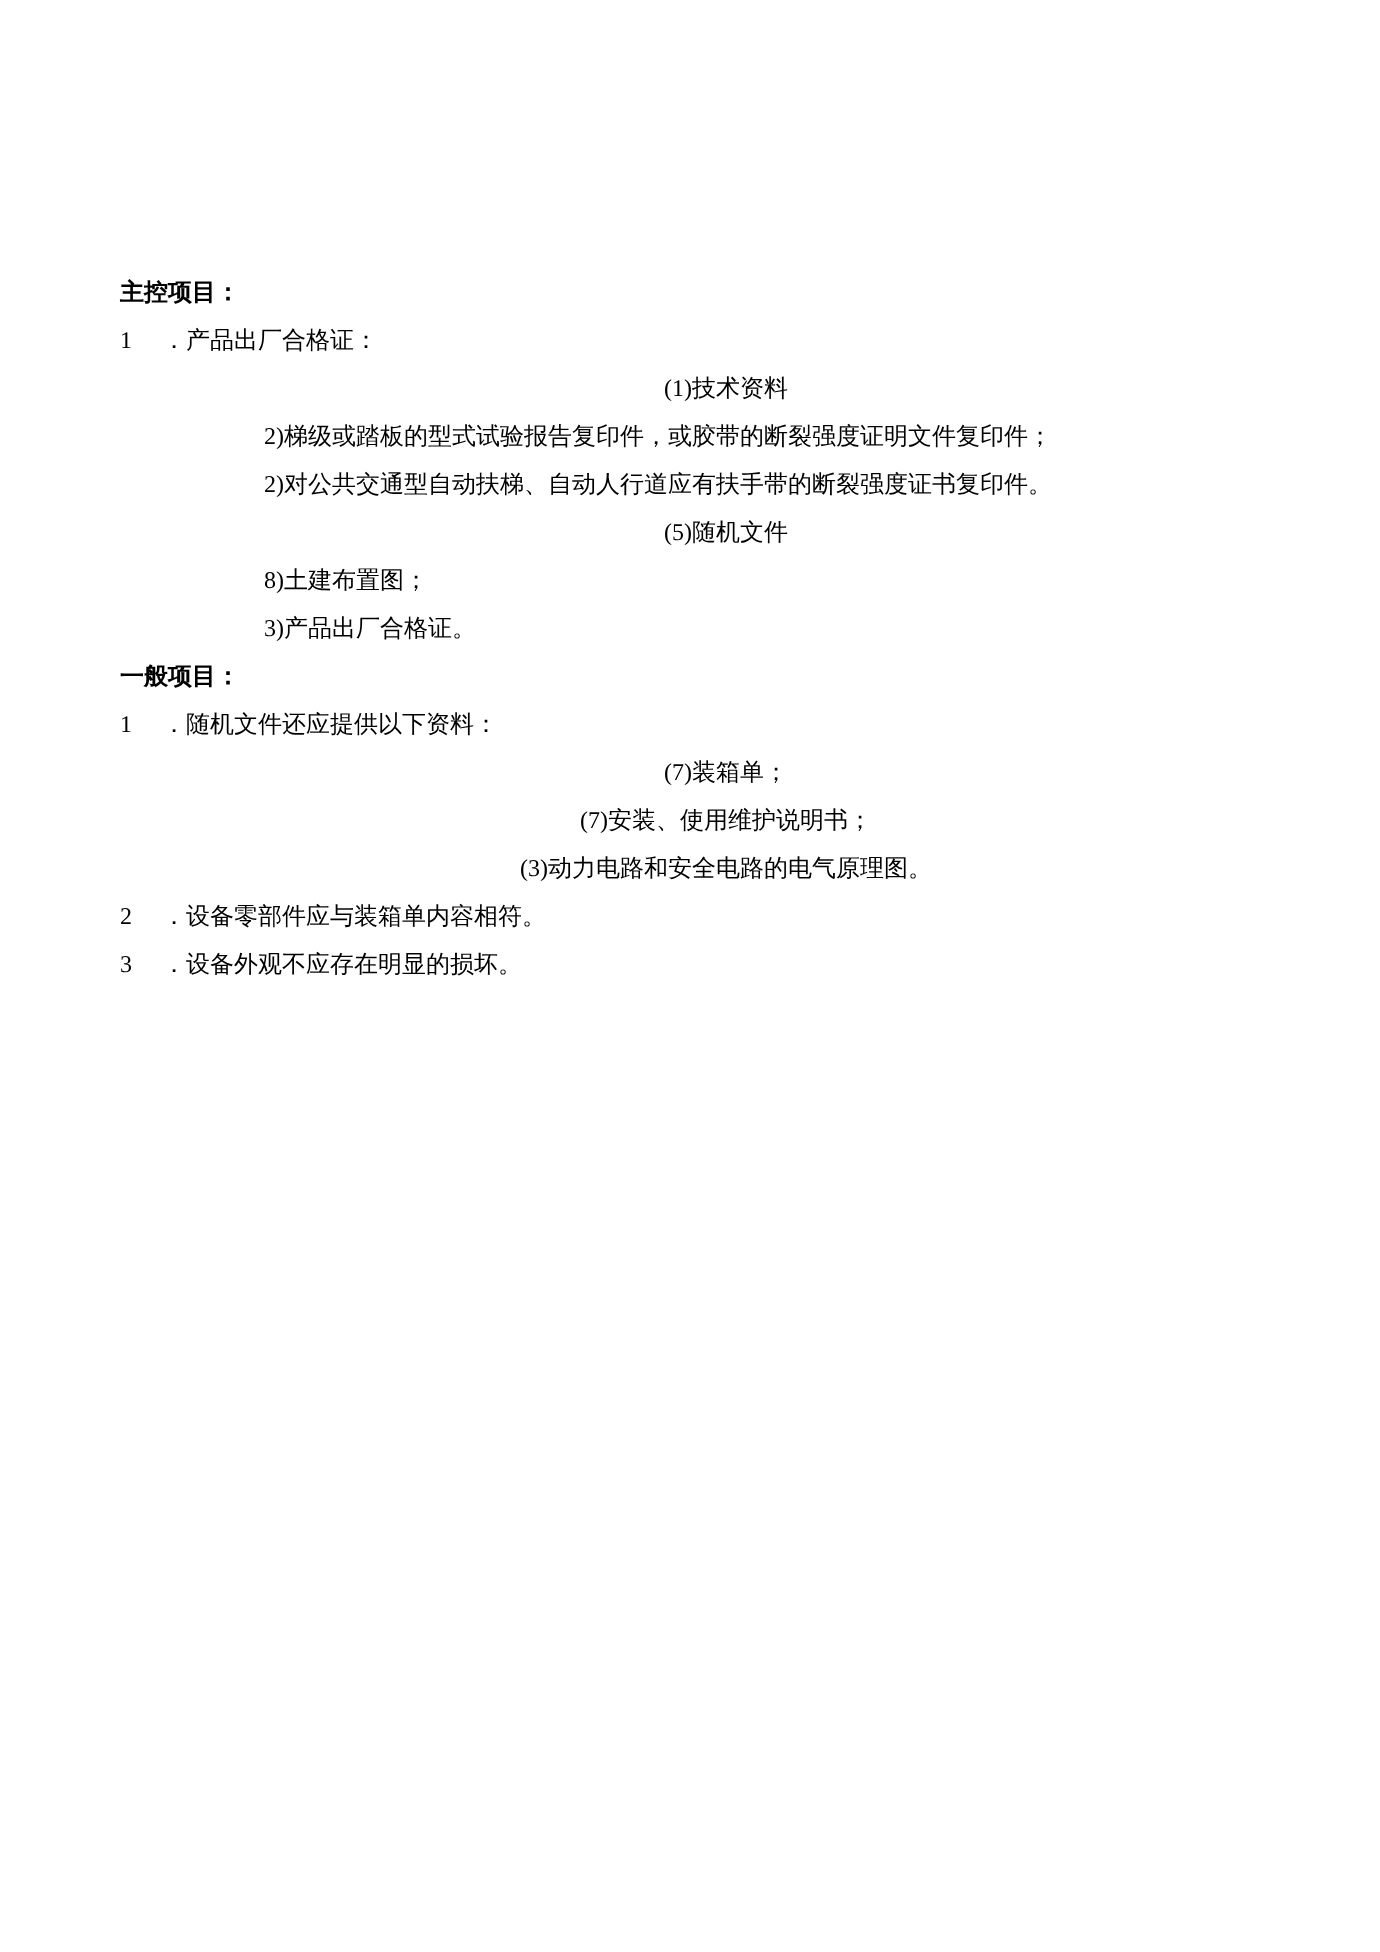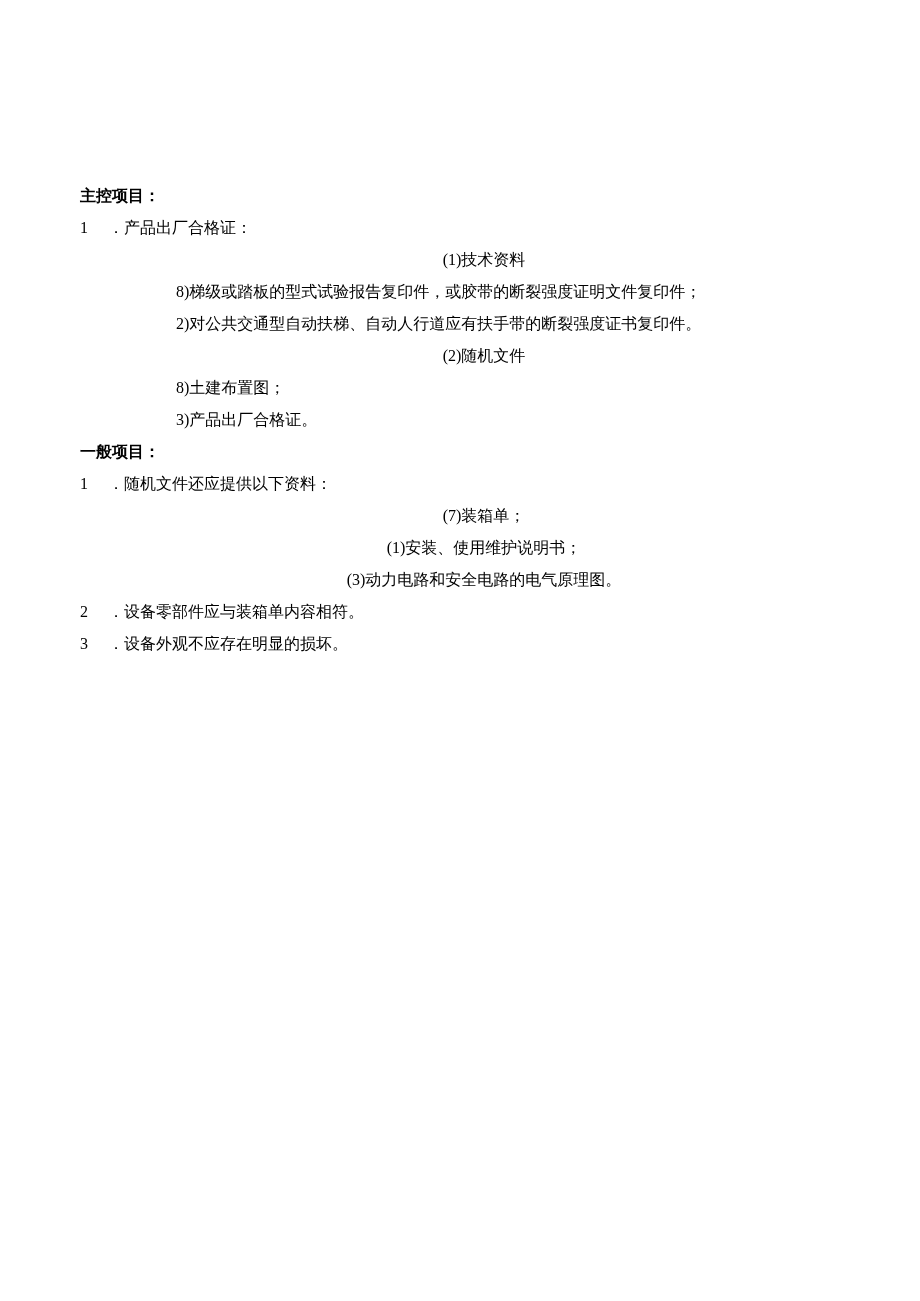--- a/index.html
+++ b/index.html
@@ -15,20 +15,21 @@
       font-size: 16px;
       color: #000000;
       line-height: 2.0;
       padding: 180px 80px 0 80px;
     }
     .bold {
       font-weight: bold;
     }
     .level-0 {
       padding-left: 0;
+      font-family: Liberation Mono, monospace;
     }
     .level-1 {
       padding-left: 0;
     }
     .level-1 .num {
       display: inline-block;
       width: 28px;
     }
     .level-2 {
       padding-left: 48px;
@@ -41,34 +42,34 @@
 </head>
 <body>
 
 <div class="level-0 bold">主控项目：</div>
 
 <div class="level-1">
   <span class="num">1</span><span>．产品出厂合格证：</span>
 </div>
 
 <div class="level-2">(1)技术资料</div>
-<div class="level-3">8)梯级或踏板的型式试验报告复印件，或胶带的断裂强度证明文件复印件；</div>
+<div class="level-3">2)梯级或踏板的型式试验报告复印件，或胶带的断裂强度证明文件复印件；</div>
 <div class="level-3">2)对公共交通型自动扶梯、自动人行道应有扶手带的断裂强度证书复印件。</div>
 
-<div class="level-2">(2)随机文件</div>
+<div class="level-2">(5)随机文件</div>
 <div class="level-3">8)土建布置图；</div>
 <div class="level-3">3)产品出厂合格证。</div>
 
 <div class="level-0 bold">一般项目：</div>
 
 <div class="level-1">
   <span class="num">1</span><span>．随机文件还应提供以下资料：</span>
 </div>
 <div class="level-2">(7)装箱单；</div>
-<div class="level-2">(1)安装、使用维护说明书；</div>
+<div class="level-2">(7)安装、使用维护说明书；</div>
 <div class="level-2">(3)动力电路和安全电路的电气原理图。</div>
 
 <div class="level-1">
   <span class="num">2</span><span>．设备零部件应与装箱单内容相符。</span>
 </div>
 
 <div class="level-1">
   <span class="num">3</span><span>．设备外观不应存在明显的损坏。</span>
 </div>
 

